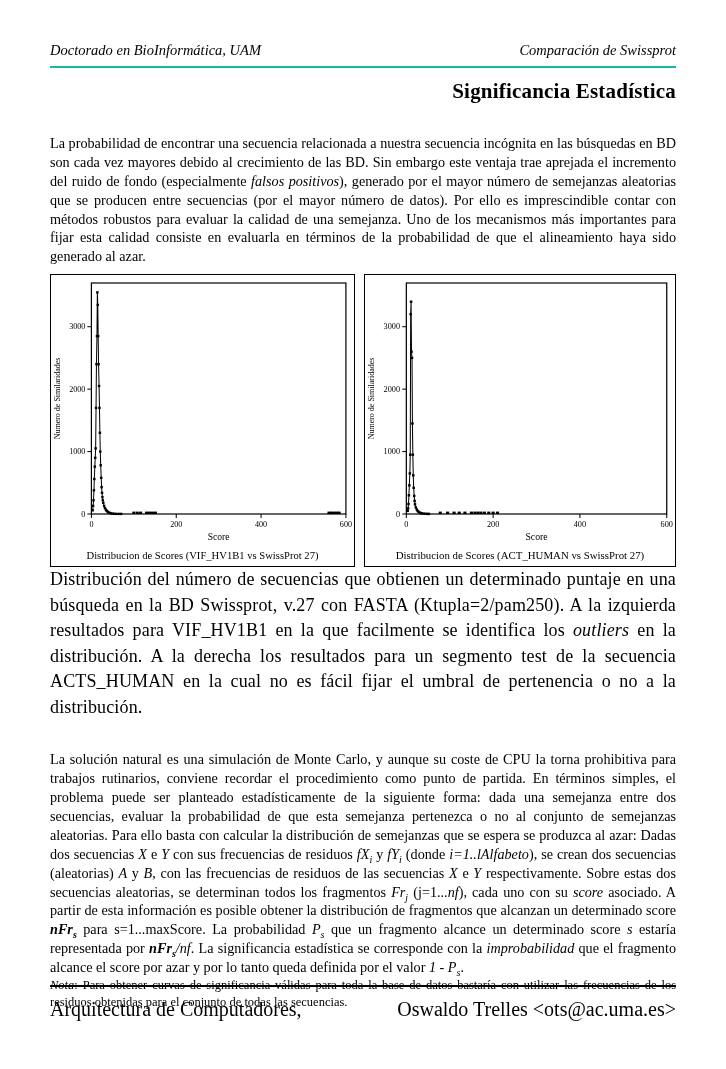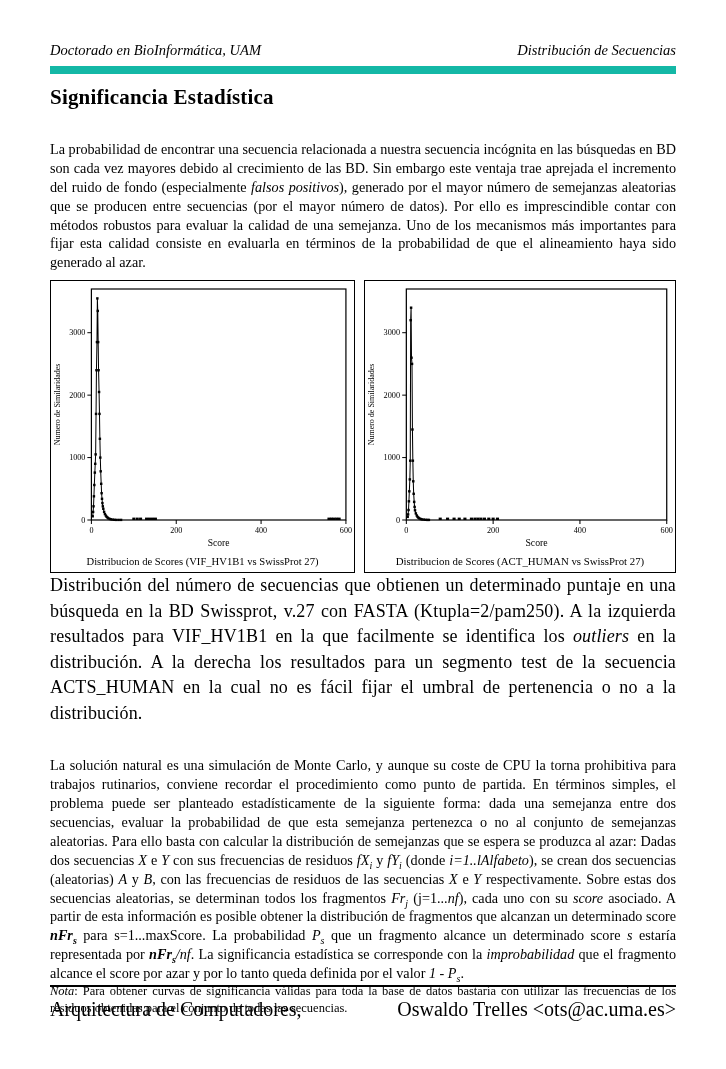--- a/index.html
+++ b/index.html
@@ -10,24 +10,24 @@
     background:#ffffff;
     box-sizing:border-box;
     padding:42px 50px 0 50px;
     font-family:"Liberation Serif","DejaVu Serif",serif;
     color:#000;
     overflow:hidden;
   }
   .hdr{
     display:flex;justify-content:space-between;
     font-style:italic;font-size:14.5px;
-    padding-bottom:7px;border-bottom:8px solid #14b8a6;
+    padding-bottom:7px;border-bottom:2px solid #14b8a6;
   }
   .title{
-    text-align:left;font-weight:bold;font-size:21px;
+    text-align:right;font-weight:bold;font-size:21px;
     margin:11px 0 4px 0;letter-spacing:0.2px;
   }
   .subtitle{
     margin-left:168px;font-size:12px;line-height:1.28;
     text-align:justify;
   }
   .para{
     font-size:14.2px;line-height:1.33;text-align:justify;margin-top:30px;
   }
   .figures{display:flex;justify-content:space-between;margin-top:8px;}
@@ -51,21 +51,21 @@
   .bd{font-weight:bold;}
   sub{font-size:70%;line-height:0;}
 </style>
 </head>
 <body>
 
 <div class="page">
 
   <div class="hdr">
     <span>Doctorado en BioInformática, UAM</span>
-    <span>Distribución de Secuencias</span>
+    <span>Comparación de Swissprot</span>
   </div>
 
   <div class="title">Significancia Estadística</div>
 
 
   <div class="para"><span>La probabilidad de encontrar una secuencia relacionada a nuestra secuencia incógnita en las búsquedas en BD son cada vez mayores debido al crecimiento de las BD. Sin embargo este ventaja trae aprejada el incremento del ruido de fondo (especialmente </span><span class="it">falsos positivos</span><span>), generado por el mayor número de semejanzas aleatorias que se producen entre secuencias (por el mayor número de datos). Por ello es imprescindible contar con métodos robustos para evaluar la calidad de una semejanza. Uno de los mecanismos más importantes para fijar esta calidad consiste en evaluarla en términos de la probabilidad de que el alineamiento haya sido generado al azar.</span></div>
 
   <div class="figures">
     <div class="chart-box cb-l">
         <svg viewBox="0 0 300 291" preserveAspectRatio="none">

